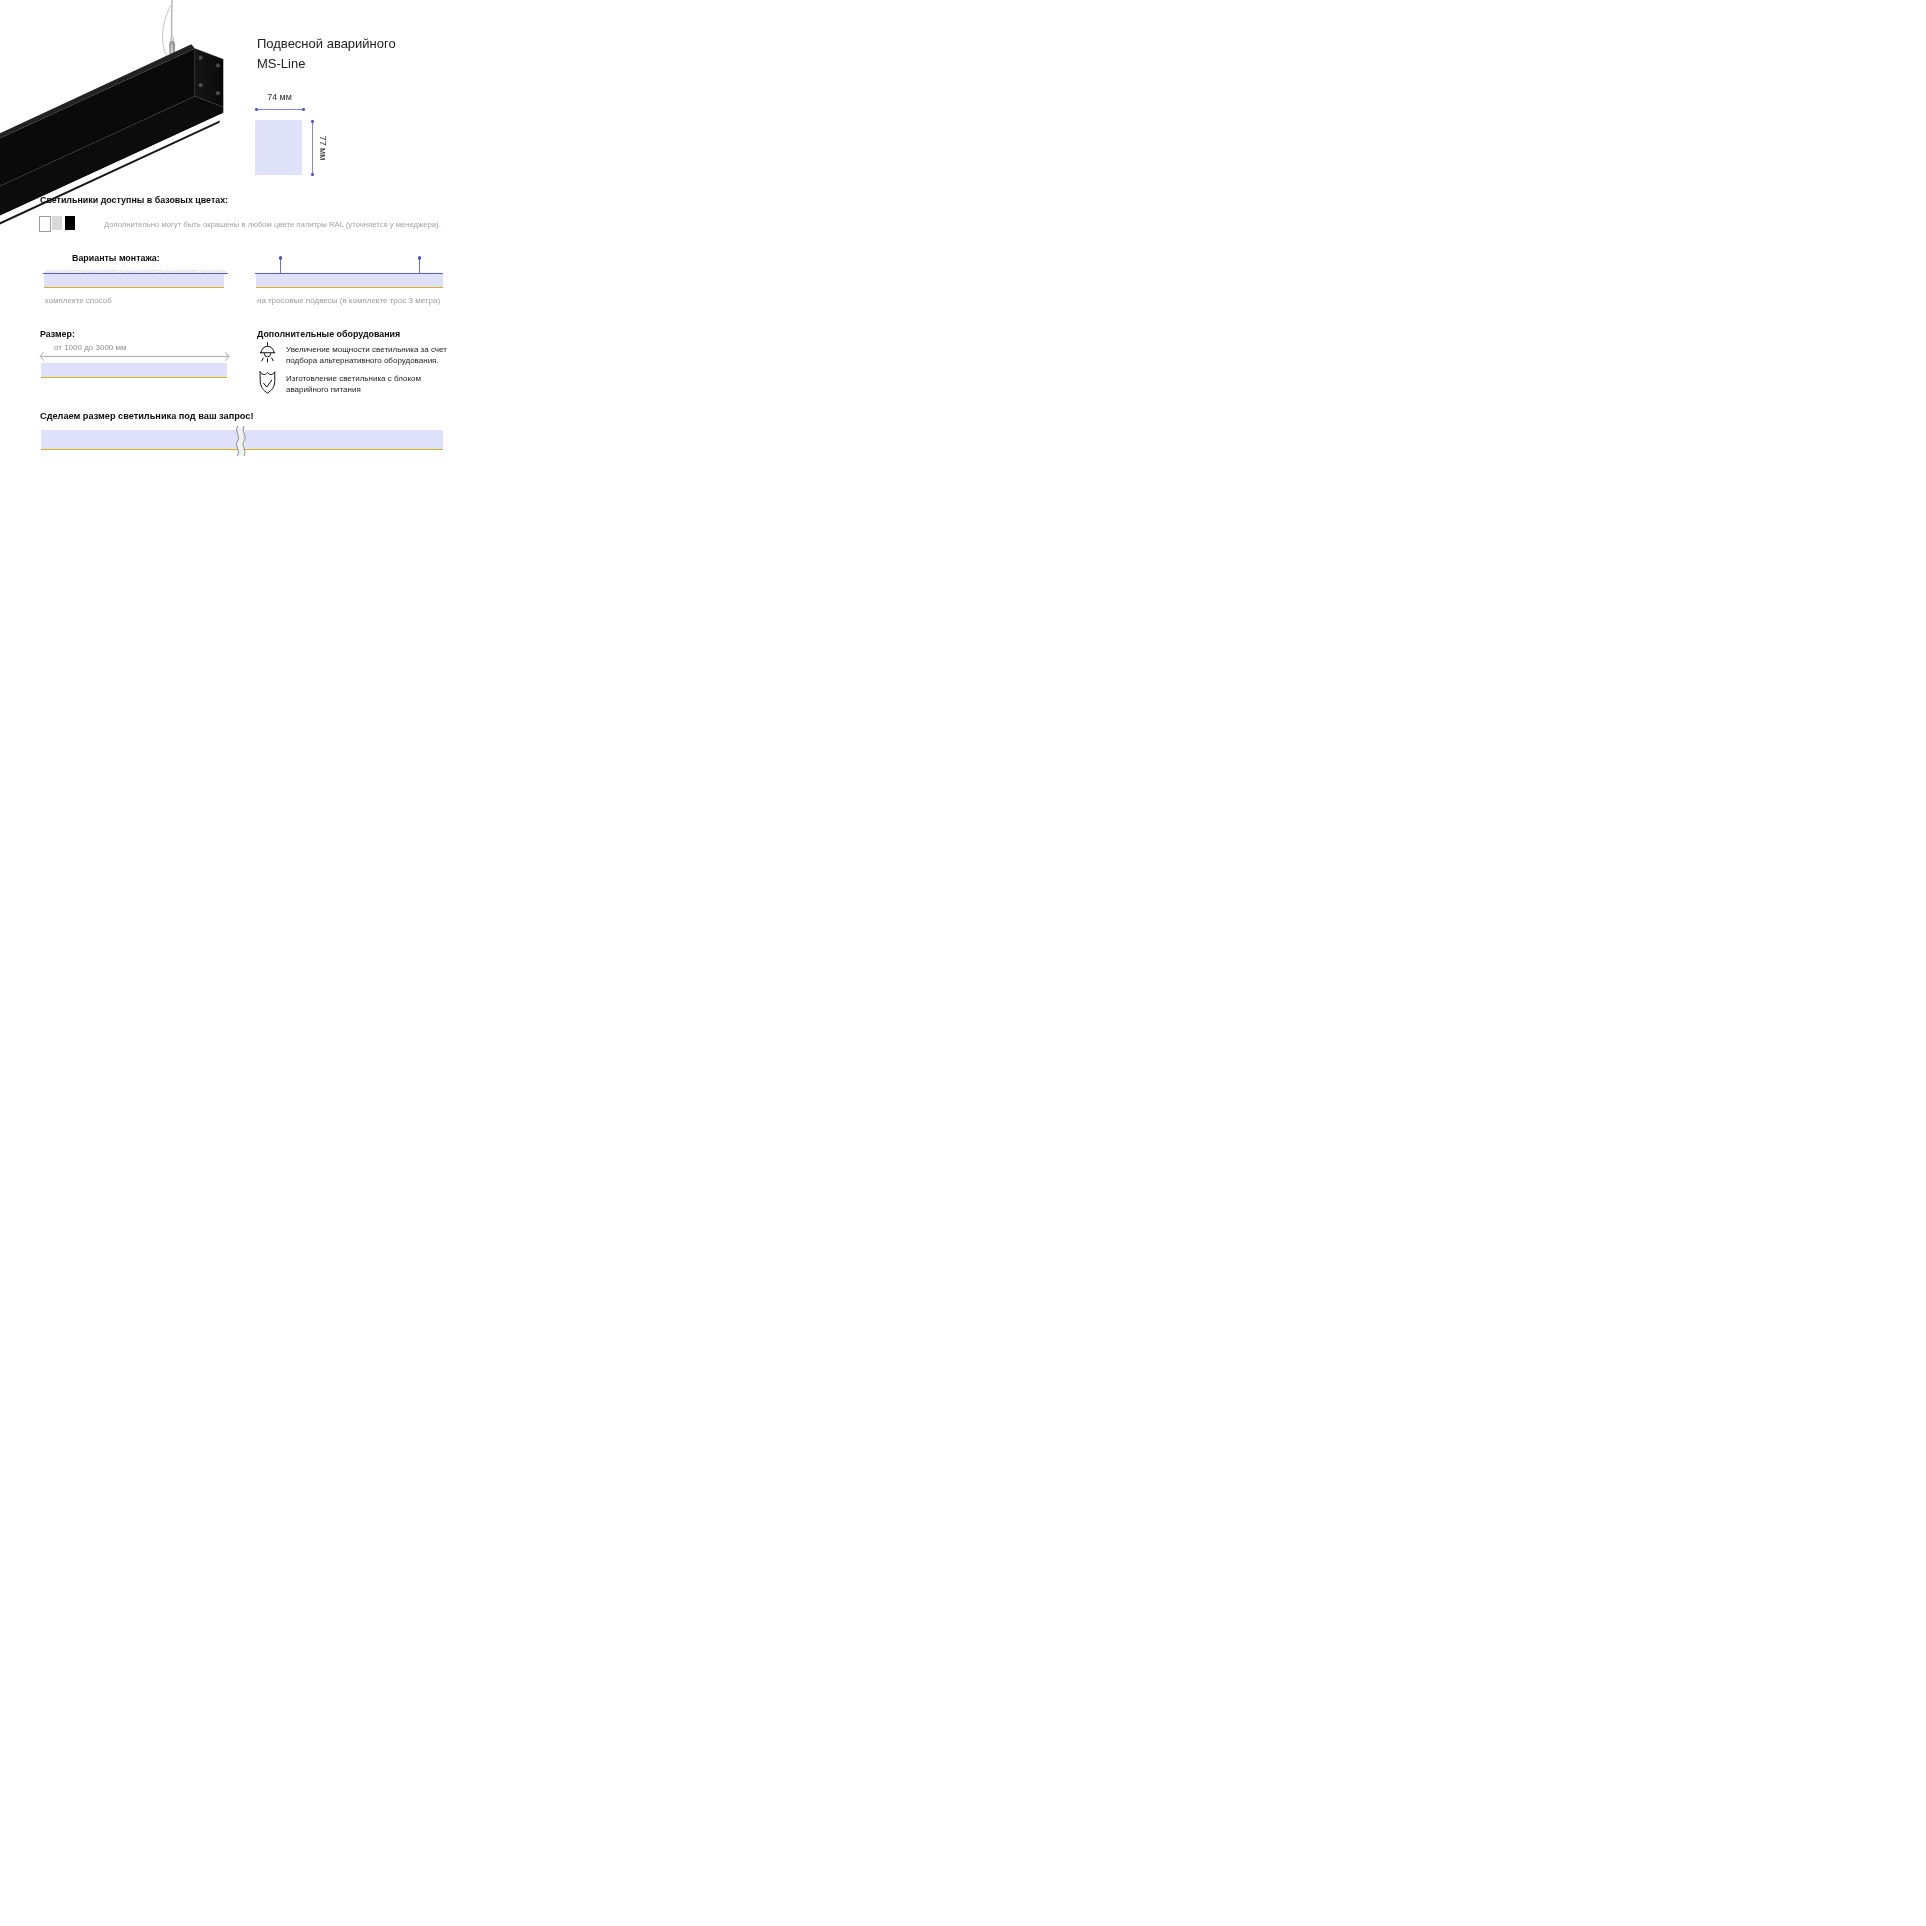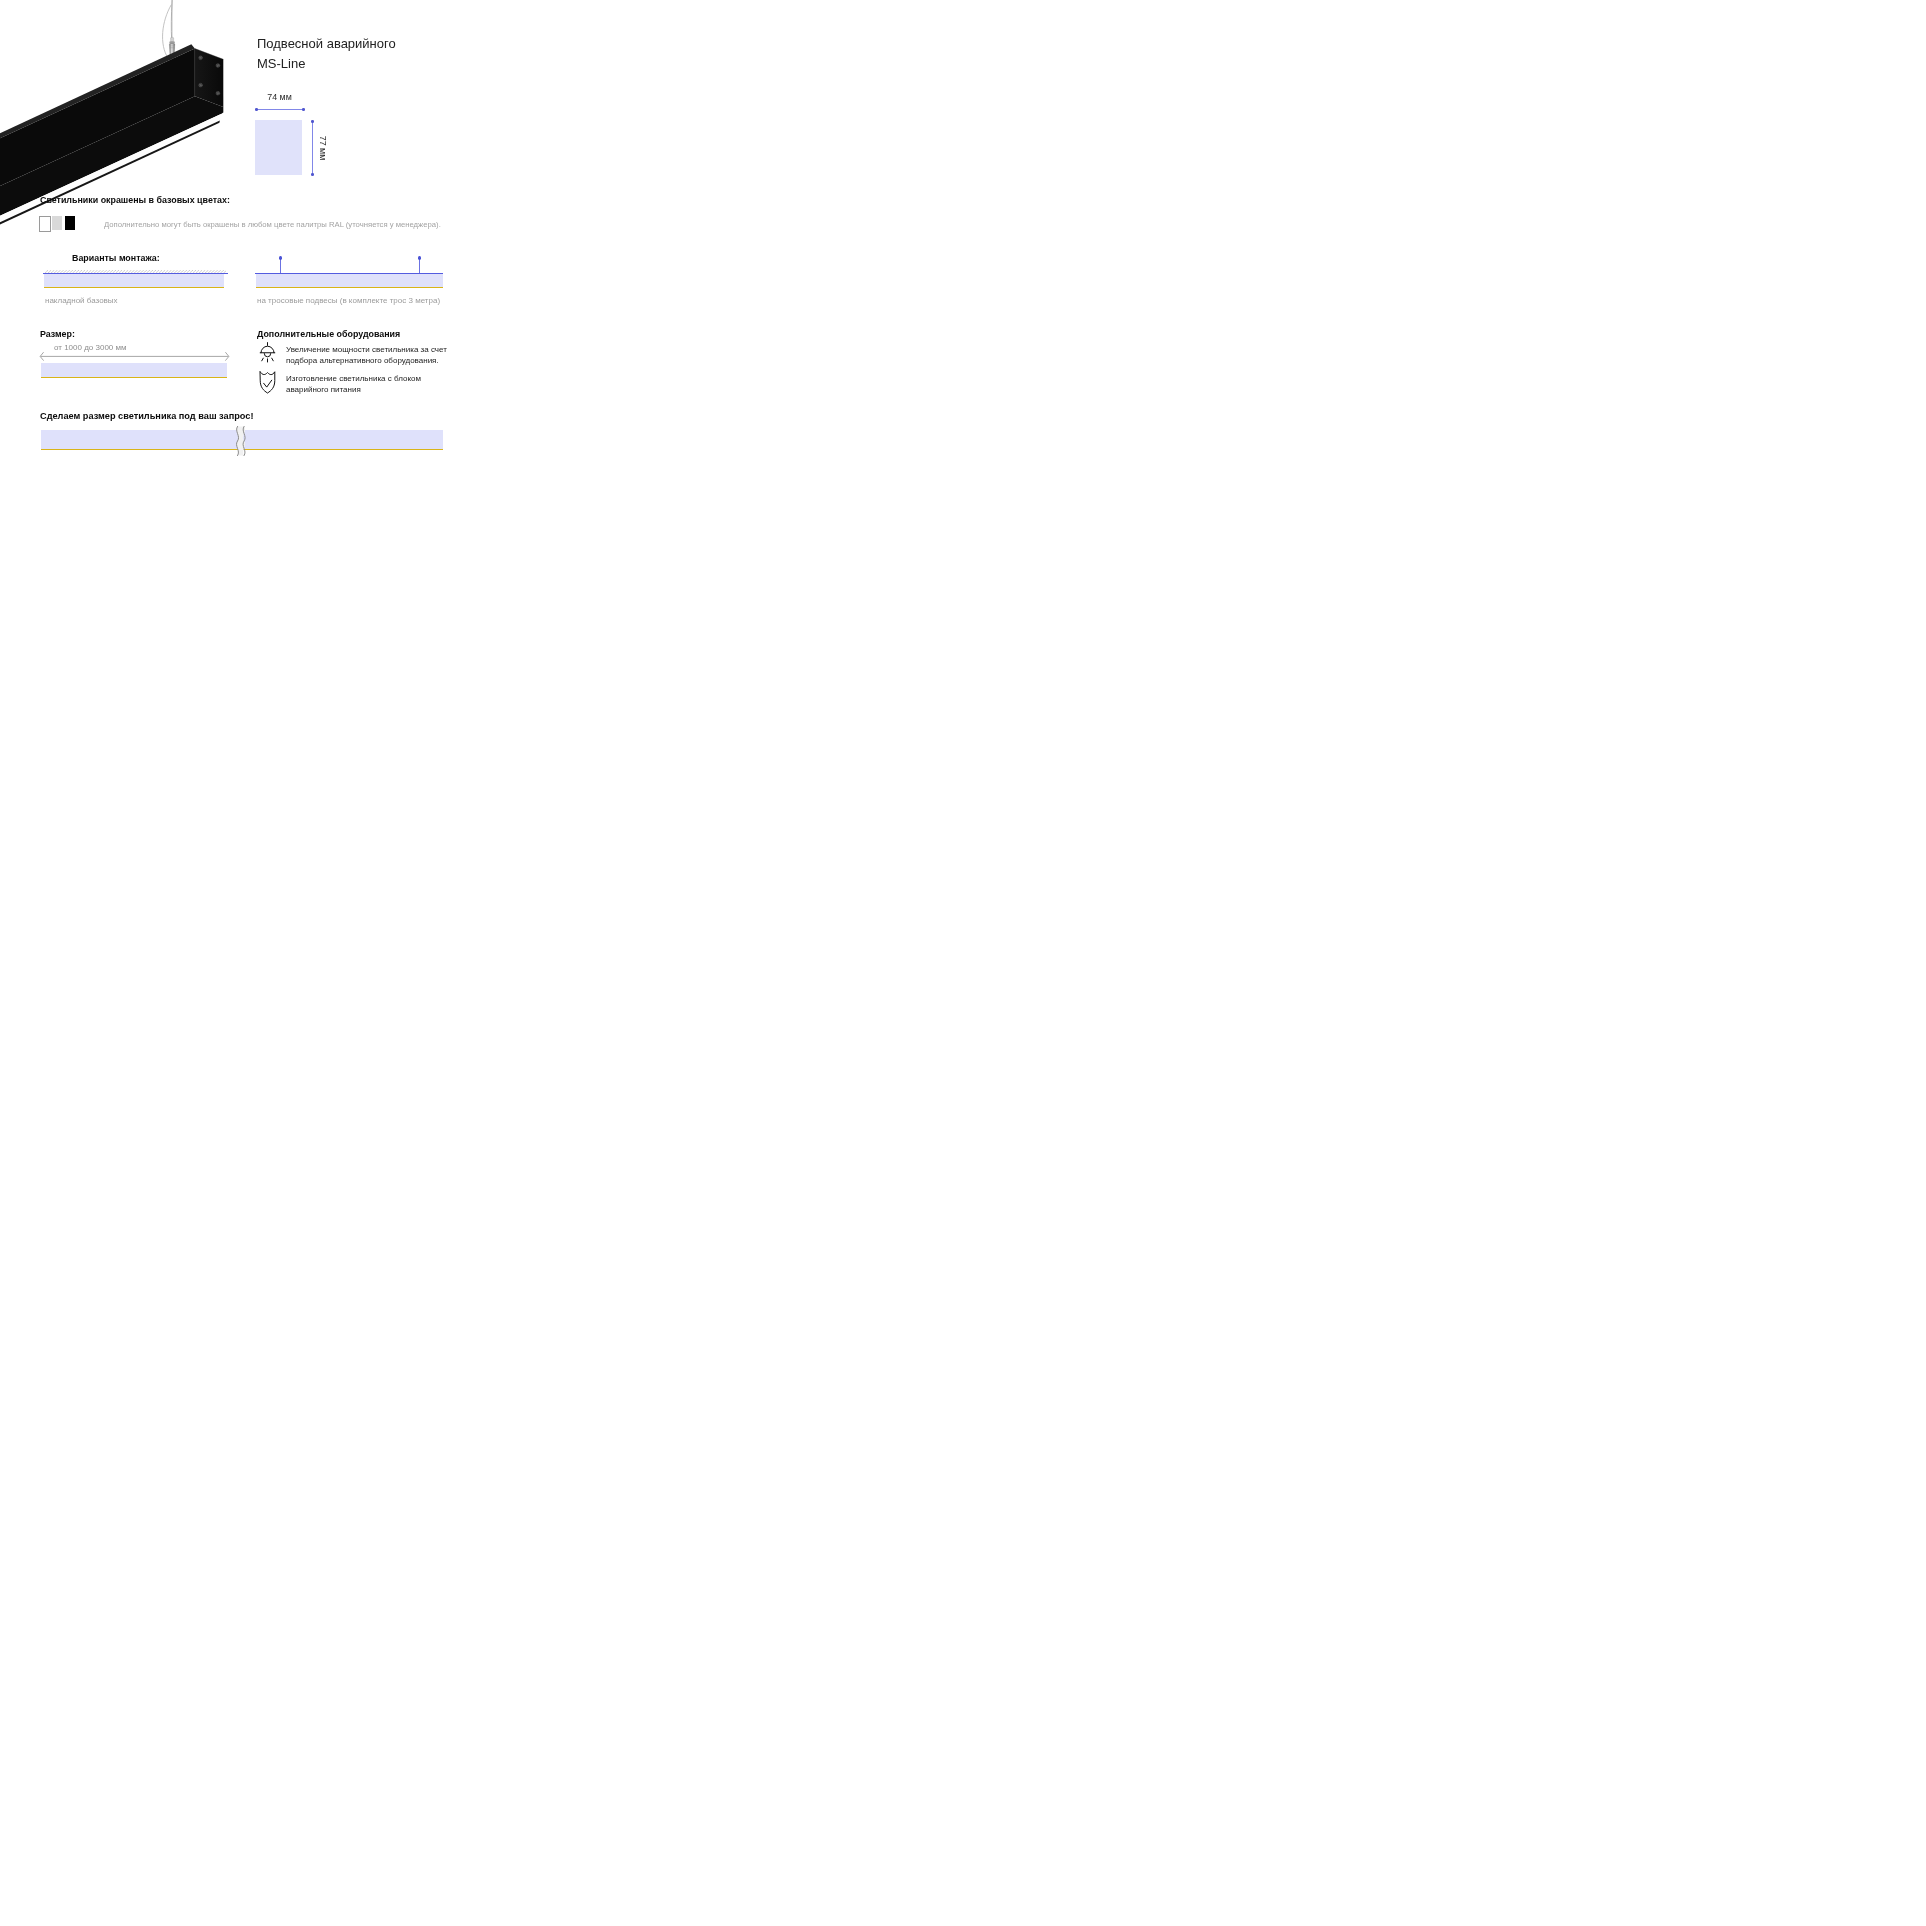--- a/index.html
+++ b/index.html
@@ -120,40 +120,40 @@
 <div class="abs dim-label dim-w nowrap">74 мм</div>
 <div class="abs dim-line-h"></div>
 <div class="abs dim-dot" style="left:255px;top:108px;"></div>
 <div class="abs dim-dot" style="left:302px;top:108px;"></div>
 <div class="abs square"></div>
 <div class="abs dim-line-v"></div>
 <div class="abs dim-dot" style="left:311px;top:120px;"></div>
 <div class="abs dim-dot" style="left:311px;top:173px;"></div>
 <div class="abs dim-label dim-h">77 мм</div>
 
-<div class="abs h-bold" style="left:40px;top:195px;">Светильники окрашены в базовых цветах:</div>
+<div class="abs h-bold" style="left:40px;top:195px;">Светильники доступны в базовых цветах:</div>
 <div class="abs swatch s0" style="background: rgb(255, 255, 255);"></div>
 <div class="abs swatch s1" style="background: rgb(217, 217, 217);"></div>
 <div class="abs swatch s2" style="background: rgb(0, 0, 0);"></div>
 <div class="abs note nowrap">Дополнительно могут быть окрашены в любом цвете палитры RAL (уточняется у менеджера).</div>
 
 <div class="abs h-bold" style="left:40px;top:253px;margin-left:32px;">Варианты монтажа:</div>
 
 <svg class="abs hatch" style="left:45px;" width="181" height="3.1" viewBox="0 0 470 8">
   <defs>
     <pattern id="hatchp" width="8" height="8" patternUnits="userSpaceOnUse">
       <line x1="0" y1="8" x2="8" y2="0" stroke="#9a9a9a" stroke-width="1.3"></line>
     </pattern>
   </defs>
   <rect width="470" height="8" fill="url(#hatchp)"></rect>
 </svg>
 <div class="abs blue-line" style="left:43px;width:185px;"></div>
 <div class="abs lav-bar" style="left:44px;width:180px;"></div>
 <div class="abs yellow-line" style="left:44px;width:180px;"></div>
-<div class="abs caption nowrap" style="left:45px;">накладной базовых</div>
+<div class="abs caption nowrap" style="left:45px;">комплекте способ</div>
 
 <div class="abs pin" style="left:280px;"></div>
 <div class="abs pin" style="left:419px;"></div>
 <div class="abs pin-dot" style="left:279px;"></div>
 <div class="abs pin-dot" style="left:418px;"></div>
 <div class="abs blue-line" style="left:255px;width:188px;"></div>
 <div class="abs lav-bar" style="left:256px;width:187px;"></div>
 <div class="abs yellow-line" style="left:256px;width:187px;"></div>
 <div class="abs caption nowrap" style="left:257px;">на тросовые подвесы (в комплекте трос 3 метра)</div>
 

